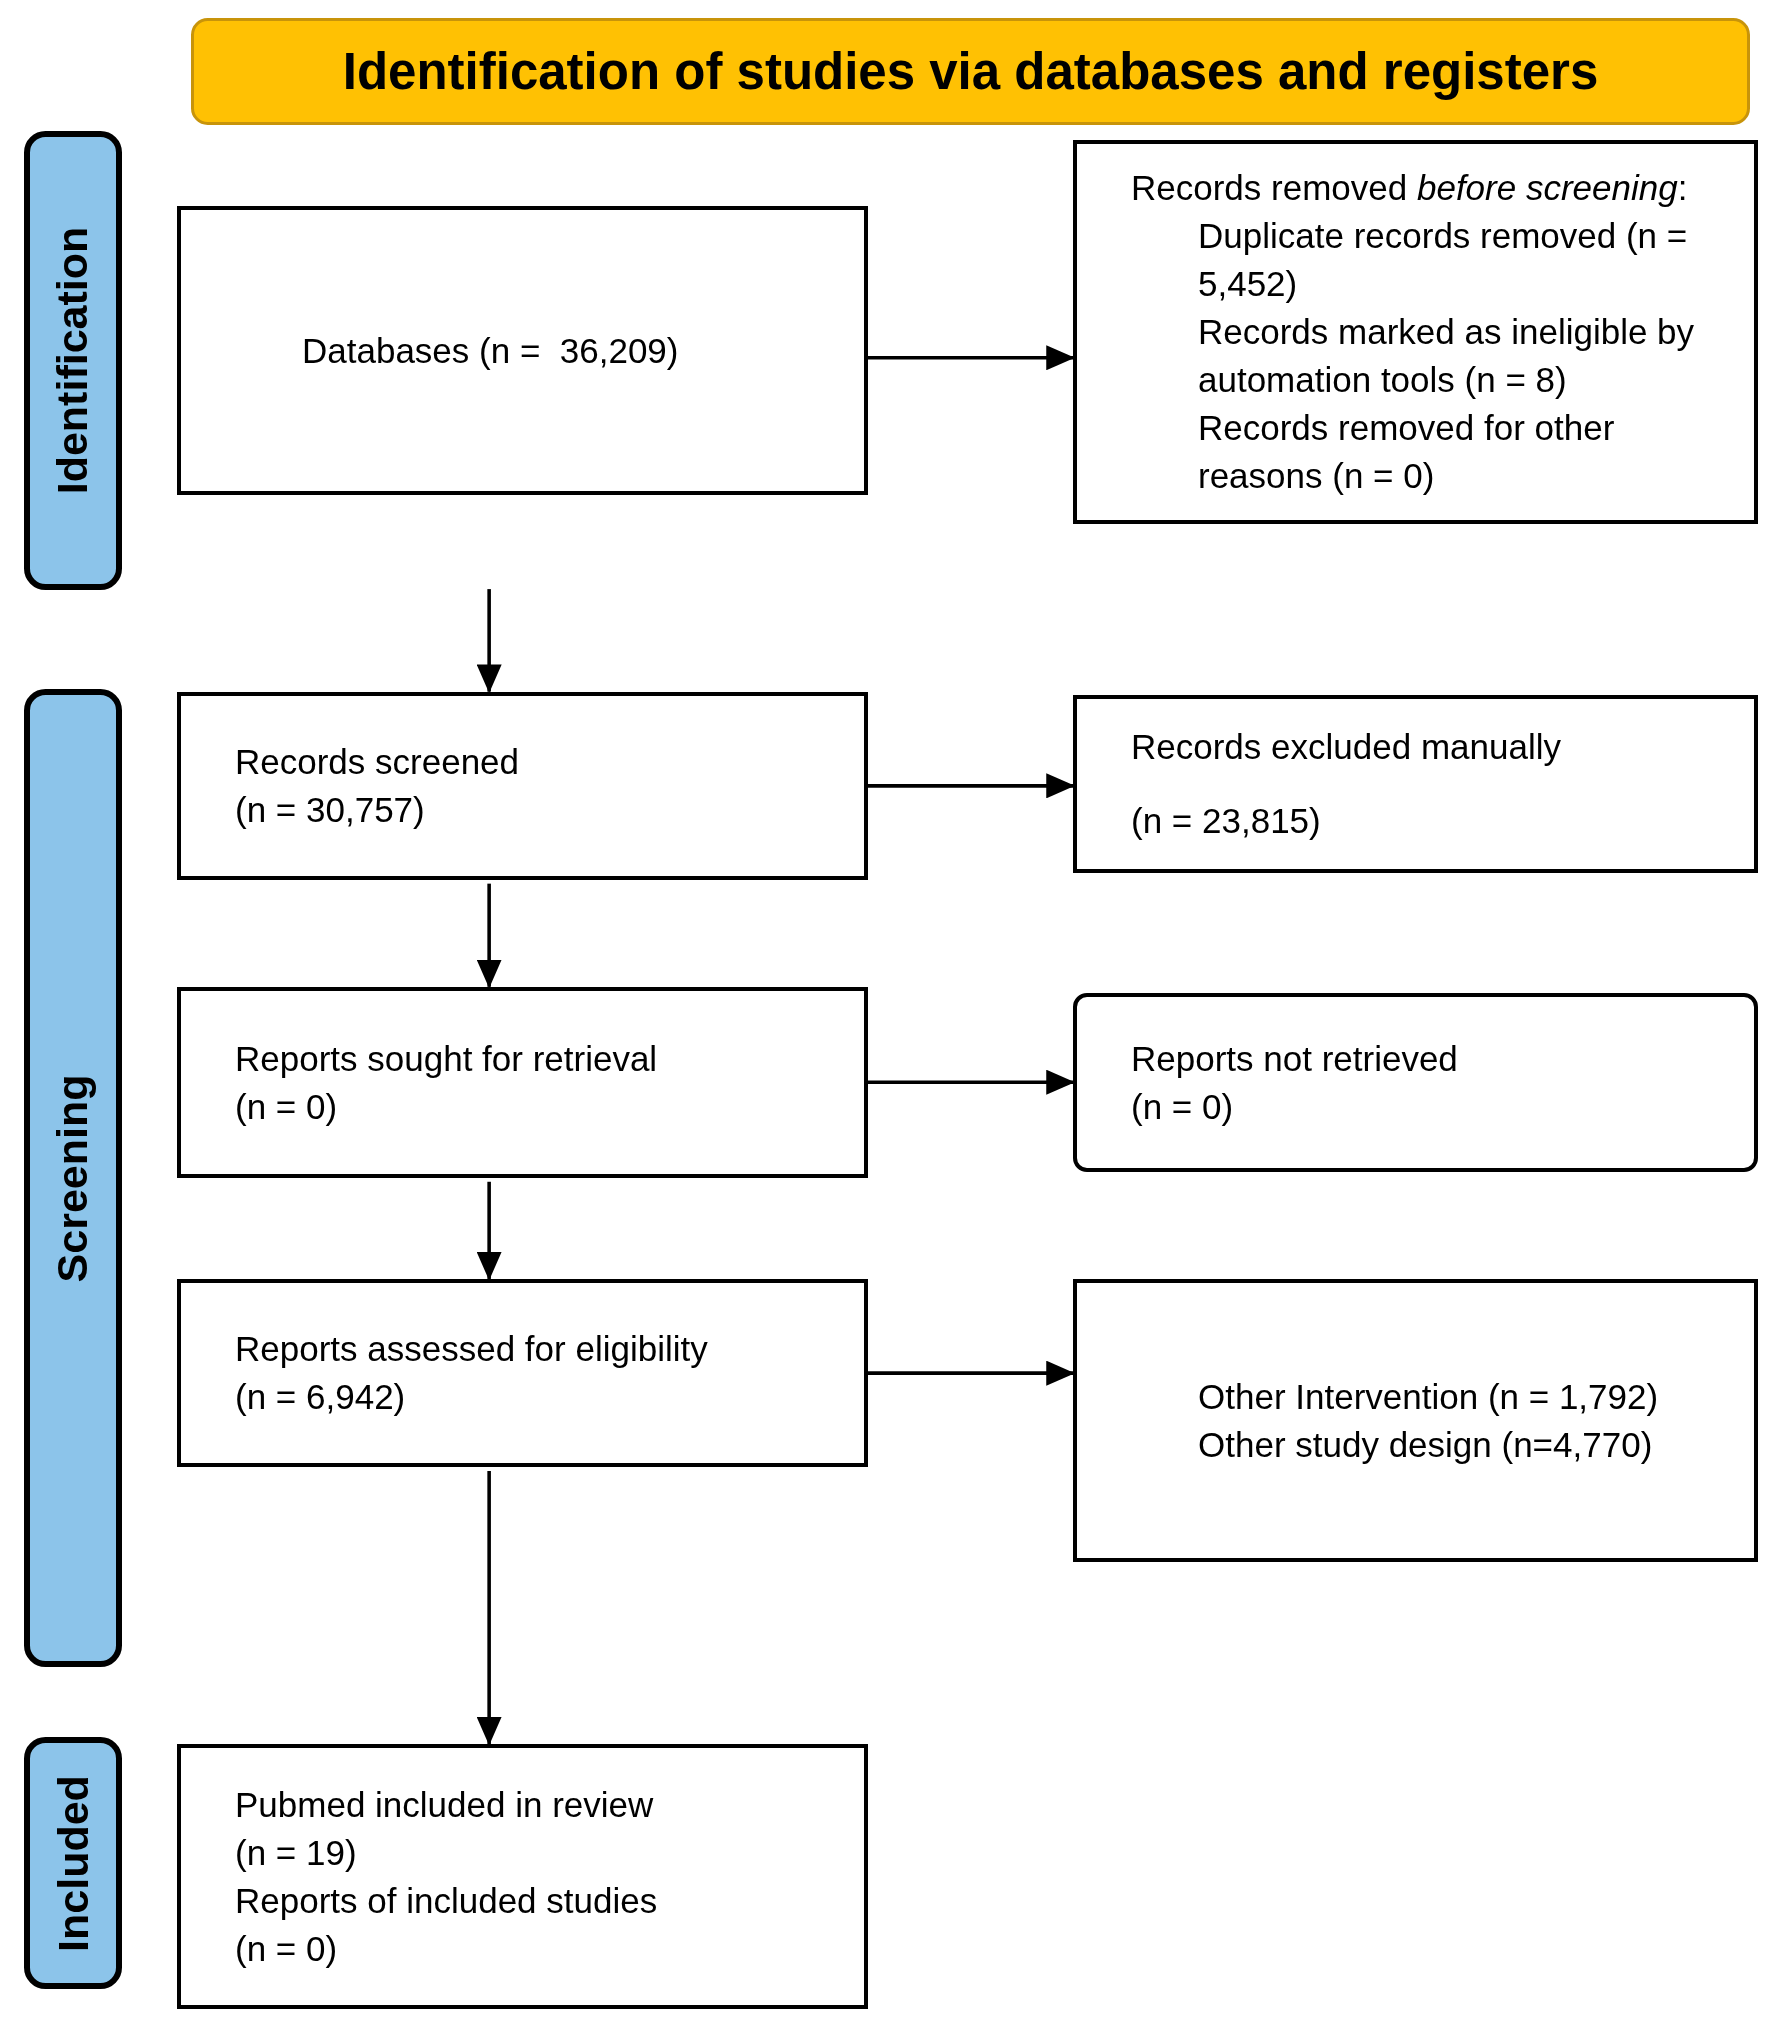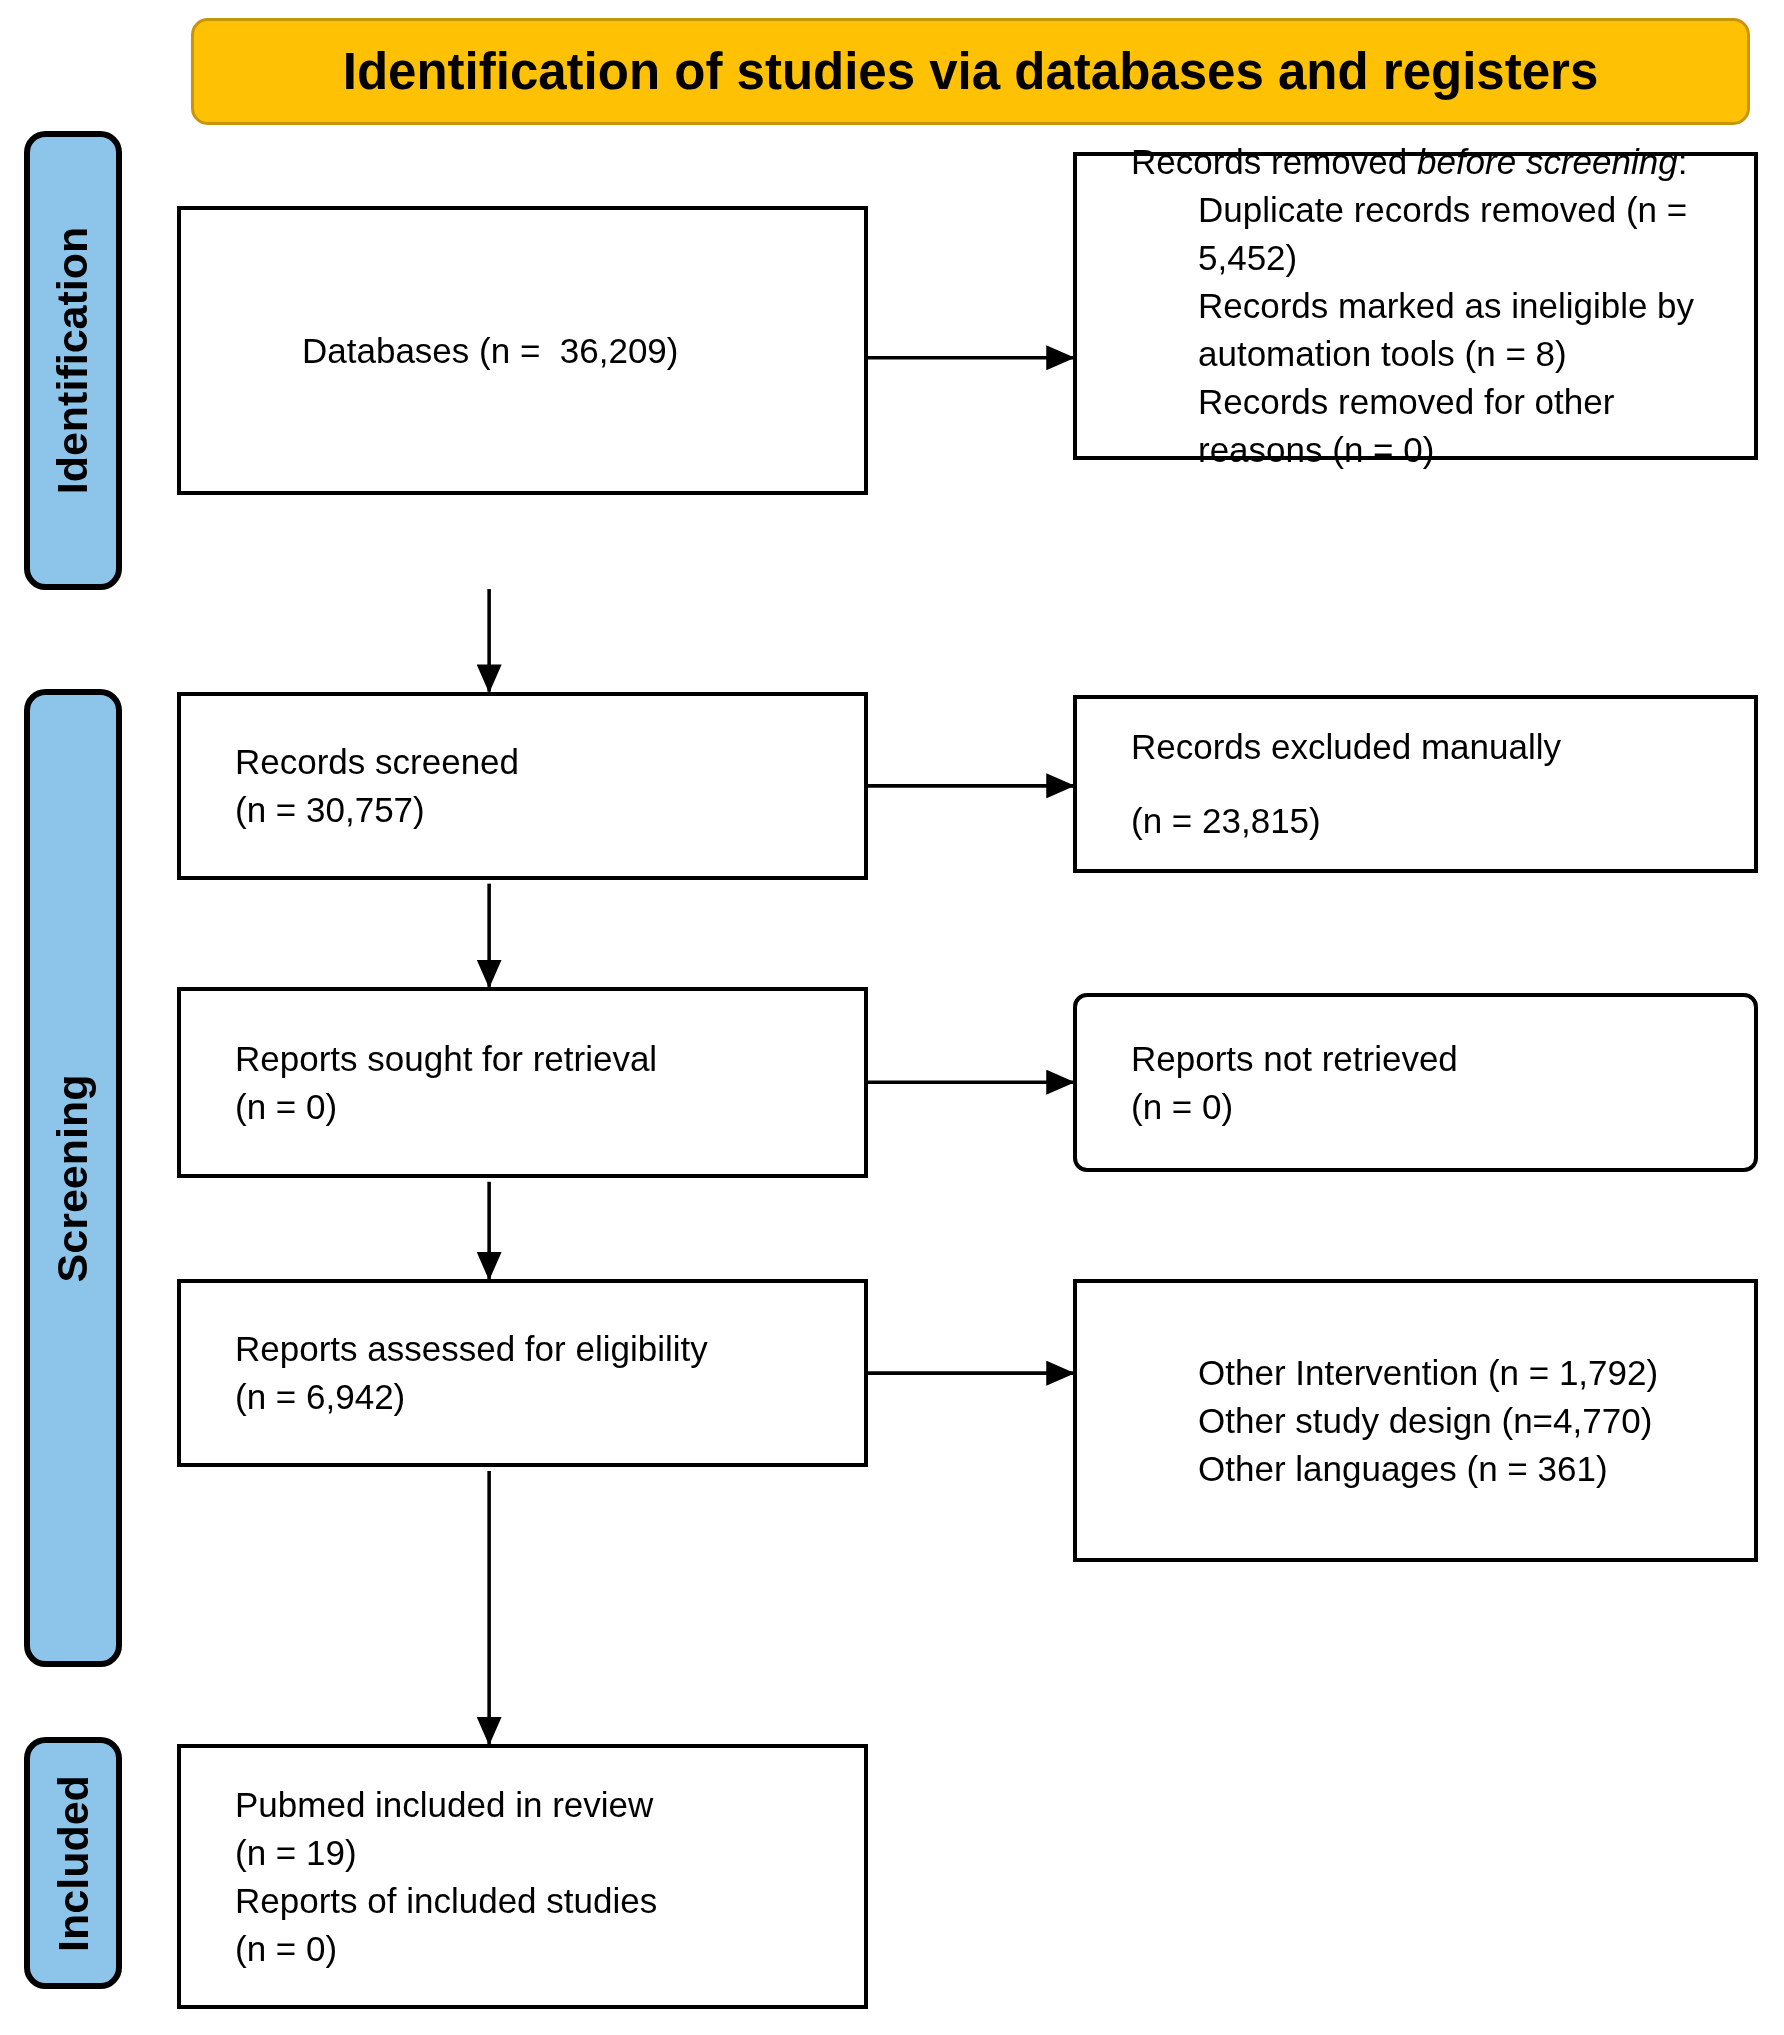--- a/index.html
+++ b/index.html
@@ -42,21 +42,21 @@
   }
   .fbox .pre{white-space:pre-wrap;}
   .indent{margin-left:67px;}
   .col-left{left:177px;width:691px;}
   .col-right{left:1073px;width:685px;}
   #box-records-identified{top:206px;height:289px;}
   #box-records-screened{top:692px;height:188px;}
   #box-reports-sought{top:987px;height:191px;}
   #box-reports-assessed{top:1279px;height:188px;}
   #box-studies-included{top:1744px;height:265px;}
-  #box-records-removed{top:152px;height:308px;}
+  #box-records-removed{top:140px;height:384px;}
   #box-records-excluded{top:695px;height:178px;gap:26px;}
   #box-reports-not-retrieved{top:993px;height:179px;border-radius:14px;}
   #box-reports-excluded{top:1279px;height:283px;}
   .italic{font-style:italic;}
   
   #arrows{position:absolute;left:0;top:0;width:1785px;height:2035px;pointer-events:none;}
   #arrows line{stroke:var(--arrow);stroke-width:6;}
   #arrows marker path{fill:var(--arrow);}
 </style>
 </head>
@@ -135,17 +135,16 @@
   </div>
 
   <div class="fbox col-right" id="box-reports-not-retrieved">
     <div>Reports not retrieved</div>
     <div>(n = 0)</div>
   </div>
 
   <div class="fbox col-right" id="box-reports-excluded">
     <div class="indent">Other Intervention (n = 1,792)</div>
     <div class="indent">Other study design (n=4,770)</div>
-    <div class="indent">Other languages (n = 361)</div>
   </div>
 
 </div>
 
 
 </body></html>

